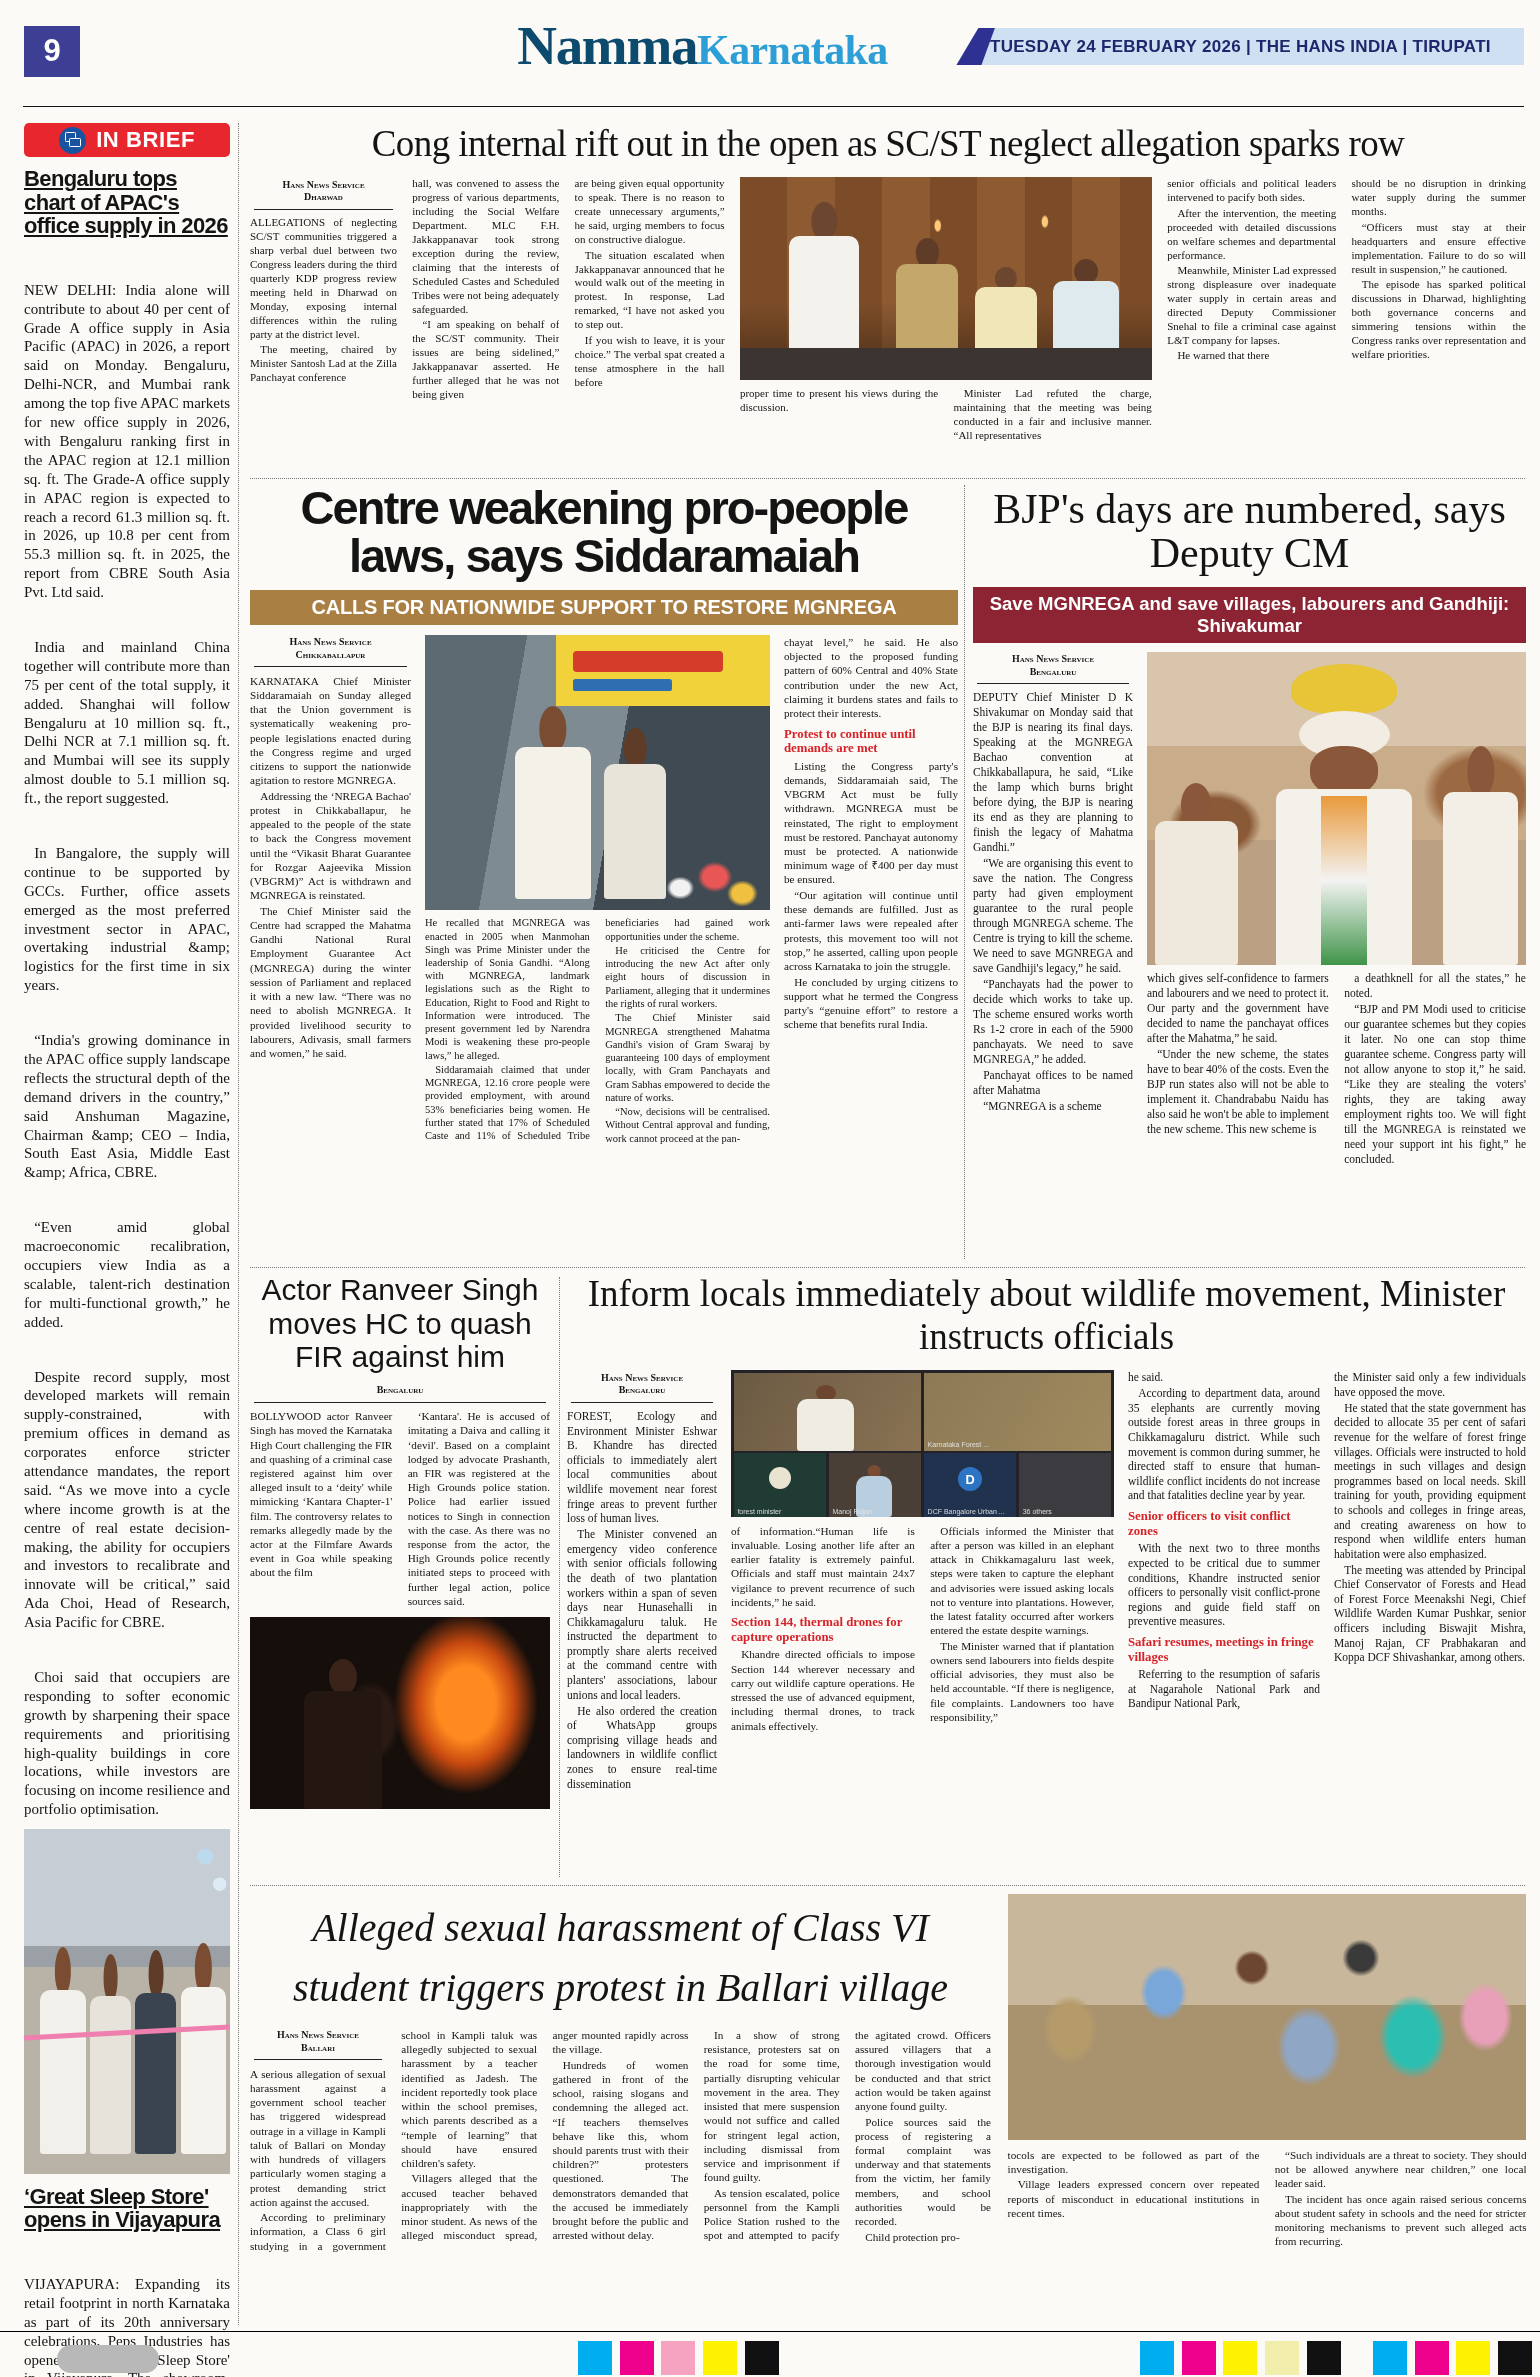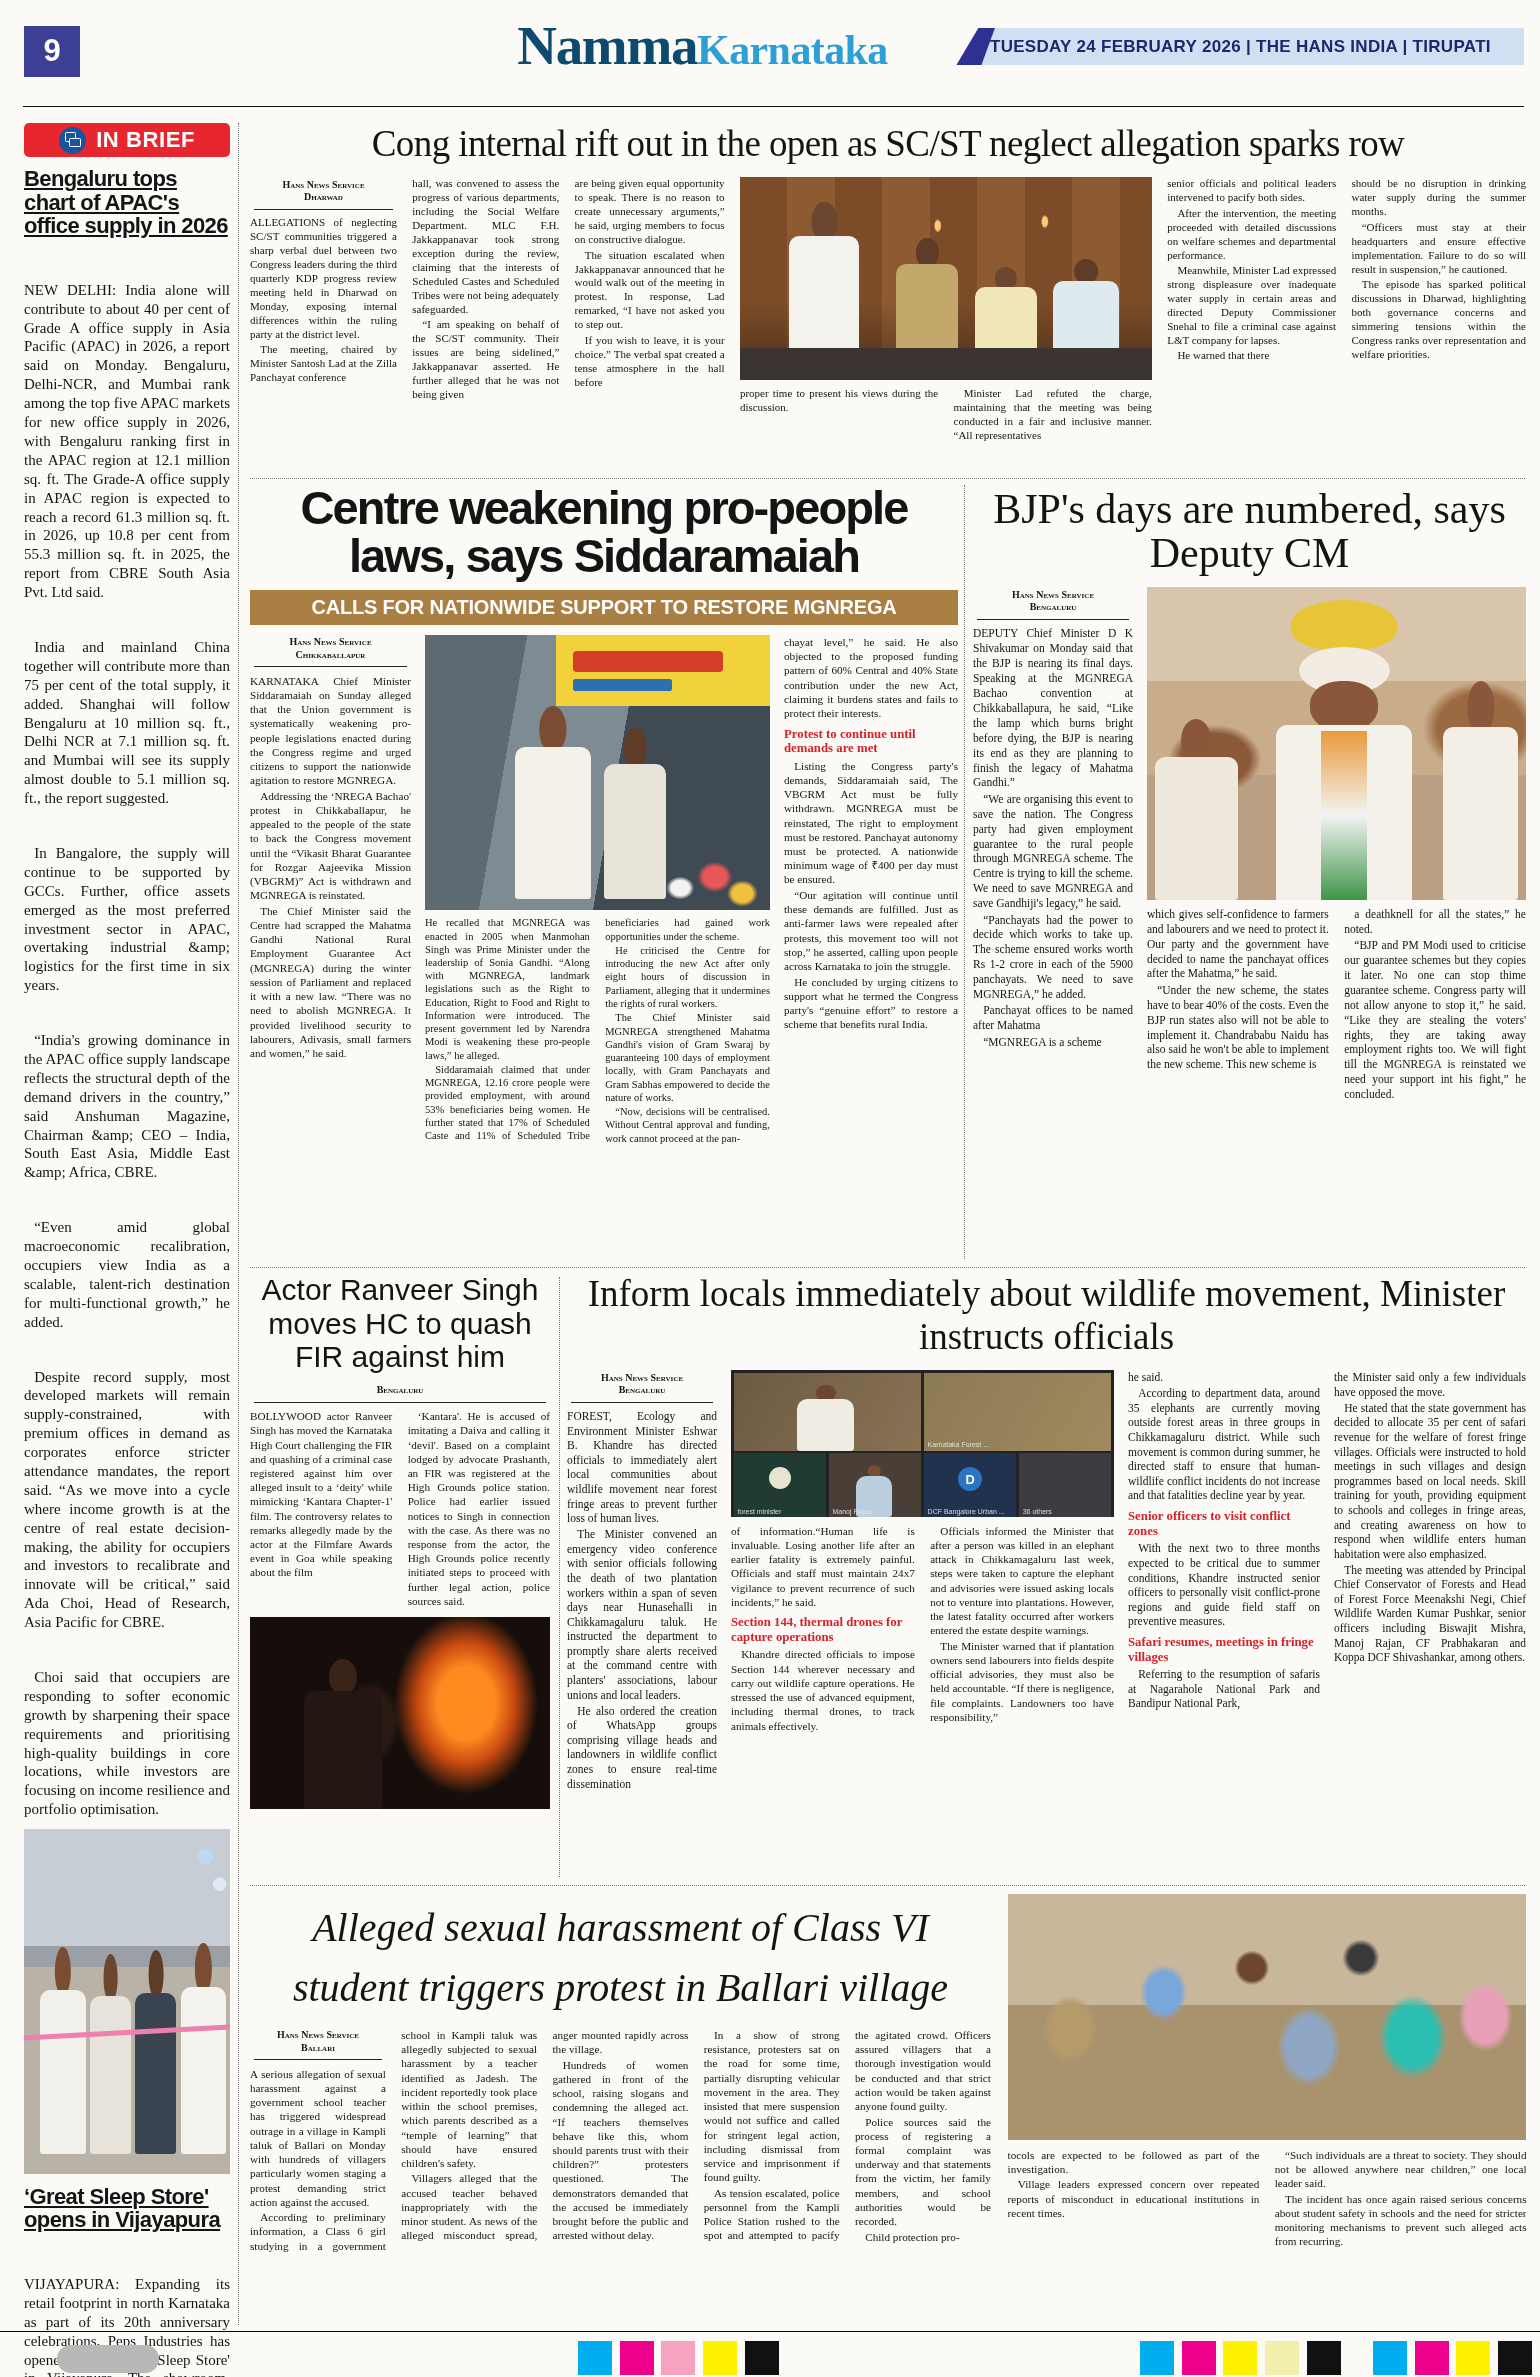--- a/index.html
+++ b/index.html
@@ -296,20 +296,21 @@
         <p class="para">Listing the Congress party's demands, Siddaramaiah said, The VBGRM Act must be fully withdrawn. MGNREGA must be reinstated, The right to employment must be restored. Panchayat autonomy must be protected. A nationwide minimum wage of ₹400 per day must be ensured.</p>
         <p class="para">“Our agitation will continue until these demands are fulfilled. Just as anti-farmer laws were repealed after protests, this movement too will not stop,” he asserted, calling upon people across Karnataka to join the struggle.</p>
         <p class="para">He concluded by urging citizens to support what he termed the Congress party's “genuine effort” to restore a scheme that benefits rural India.</p>
       </div>
   </div>
 </section>
 <div class="vrule" style="left:964px;top:485px;height:774px;"></div>
 
 <section id="bjp-story">
   <h1 class="headline-serif">BJP's days are numbered, says Deputy CM</h1>
+  <div id="bjp-banner" class="banner">Save MGNREGA and save villages, labourers and Gandhiji: Shivakumar</div>
   <div class="bj-body">
     <div class="col" style="width:160px;flex:0 0 auto;">
       <div class="byline">
         <div>Hans News Service</div>
         <div>Bengaluru</div>
       </div>
     <p class="para">DEPUTY Chief Minister D K Shivakumar on Monday said that the BJP is nearing its final days.  Speaking at the MGNREGA Bachao convention at Chikkaballapura, he said, “Like the lamp which burns bright before dying, the BJP is nearing its end as they are planning to finish the legacy of Mahatma Gandhi.”</p>
         <p class="para">“We are organising this event to save the nation. The Congress party had given employment guarantee to the rural people through MGNREGA scheme. The Centre is trying to kill the scheme. We need to save MGNREGA and save Gandhiji's legacy,” he said.</p>
         <p class="para">“Panchayats had the power to decide which works to take up. The scheme ensured works worth Rs 1-2 crore in each of the 5900 panchayats. We need to save MGNREGA,” he added.</p>
         <p class="para">Panchayat offices to be named after Mahatma</p>

